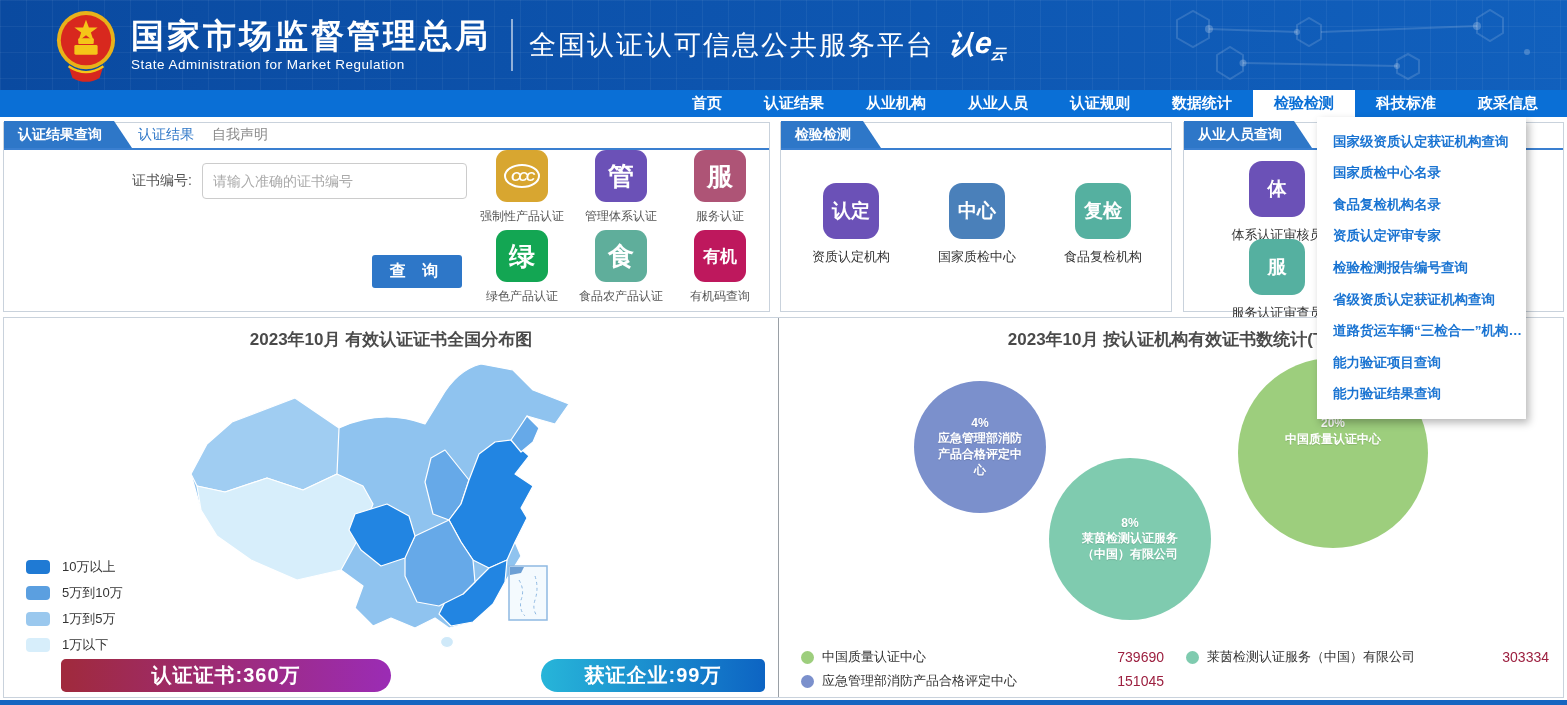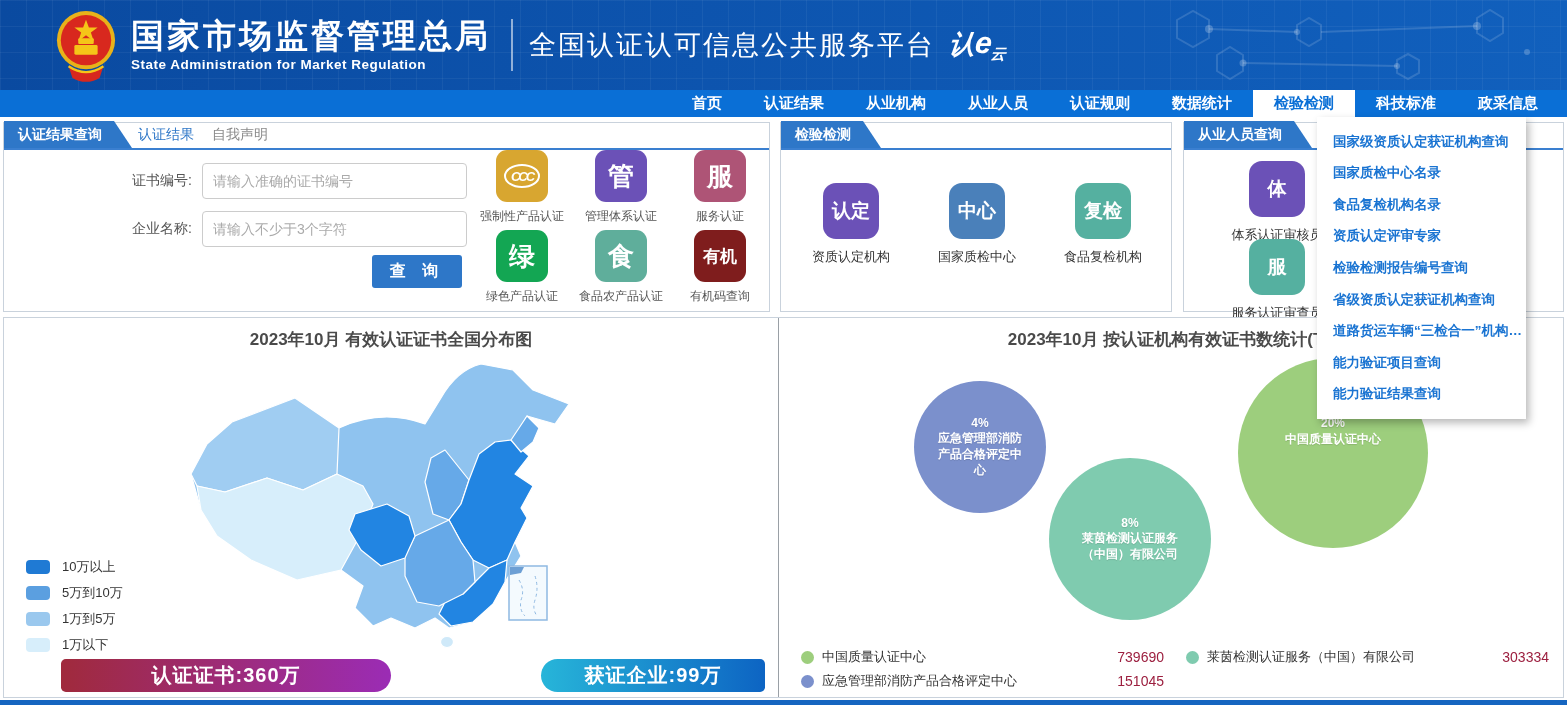--- a/index.html
+++ b/index.html
@@ -17,21 +17,21 @@
     position:absolute; inset:0;
     background-image:linear-gradient(rgba(255,255,255,.05) 1px,transparent 1px),
                      linear-gradient(90deg,rgba(255,255,255,.05) 1px,transparent 1px);
     background-size:26px 26px;
   }
   .hexdeco { position:absolute; right:0; top:0; height:90px; }
   .header-inner { position:absolute; left:55px; top:8px; display:flex; align-items:center; }
   .emblem { width:62px; height:74px; margin-right:14px; }
   .org { display:flex; flex-direction:column; }
   .org-cn { color:#fff; font-size:33px; font-weight:bold; letter-spacing:3px; line-height:1.1; }
-  .org-en { color:#fff; font-size:13.5px; font-weight:bold; letter-spacing:.5px; margin-top:3px; }
+  .org-en { color:#fff; font-size:13.5px; font-weight:normal; letter-spacing:.5px; margin-top:3px; }
   .hdr-divider { width:2px; height:52px; background:rgba(255,255,255,.55); margin:0 16px 0 20px; }
   .platform-title { color:#fff; font-size:27px; font-weight:normal; letter-spacing:2px; }
   .cloud-logo { color:#fff; font-size:26px; font-weight:bold; font-style:italic; margin-left:14px; transform:skewX(-6deg); white-space:nowrap; }
   .cloud-logo .e { font-size:30px; }
   .cloud-logo .yun { font-size:15px; vertical-align:-6px; }
 
   
   .nav {
     position:absolute; left:0; top:90px; width:1567px; height:27px;
     background:#0a6fd6; display:flex; justify-content:flex-end; align-items:stretch; padding-right:8px;
@@ -197,24 +197,20 @@
       <div class="sub-tabs">
         <div class="sub-tab active">认证结果</div>
         <div class="sub-tab">自我声明</div>
       </div>
     </div>
 
     <div class="form-row" style="left:108px; top:40px;">
       <div class="form-label">证书编号:</div>
       <input class="form-input" type="text" placeholder="请输入准确的证书编号" style="">
     </div>
-    <div class="form-row" style="left:108px; top:88px;">
-      <div class="form-label">企业名称:</div>
-      <input class="form-input" type="text" placeholder="请输入不少于3个字符" style="">
-    </div>
     <button class="search-btn" style="left:368px; top:132px;">查 询</button>
 
     <div class="tile" style="left:463px; top:27px;justify-content:center;">
       <div class="tile-icon" style="background: rgb(216, 166, 48);">
         <span class="ccc-ellipse">CCC</span>
       </div>
       <div class="tile-label">强制性产品认证</div>
     </div>
     <div class="tile" style="left:562px; top:27px;">
       <div class="tile-icon" style="background: rgb(107, 81, 183);">管</div>
@@ -226,21 +222,21 @@
     </div>
     <div class="tile" style="left:463px; top:107px;">
       <div class="tile-icon" style="background: rgb(19, 166, 83);">绿</div>
       <div class="tile-label">绿色产品认证</div>
     </div>
     <div class="tile" style="left:562px; top:107px;">
       <div class="tile-icon" style="background: rgb(95, 174, 155);">食</div>
       <div class="tile-label">食品农产品认证</div>
     </div>
     <div class="tile" style="left:661px; top:107px;">
-      <div class="tile-icon small-glyph" style="background: #7f1d1d;">有机</div>
+      <div class="tile-icon small-glyph" style="background: #be185d;">有机</div>
       <div class="tile-label">有机码查询</div>
     </div>
   </div>
 
   <div class="panel" style="left:780px; top:122px; width:392px; height:190px;">
     <div class="panel-head">
       <div class="panel-tab">检验检测</div>
     </div>
     <div class="tile tile-big" style="left:141px; top:60px;">
       <div class="tile-icon" style="background: rgb(74, 128, 186);">中心</div>

